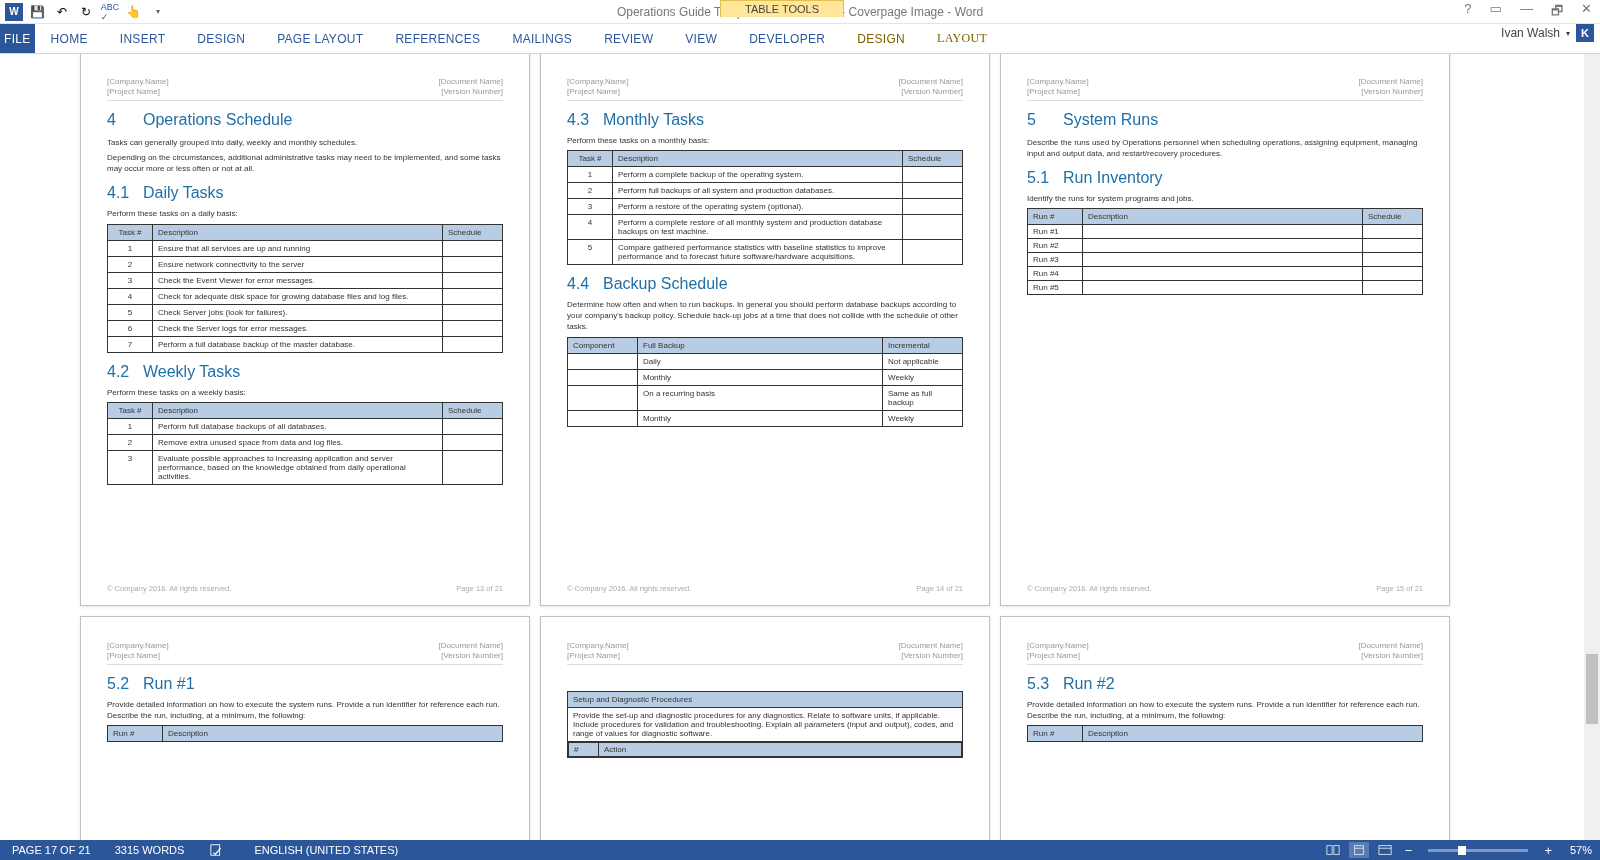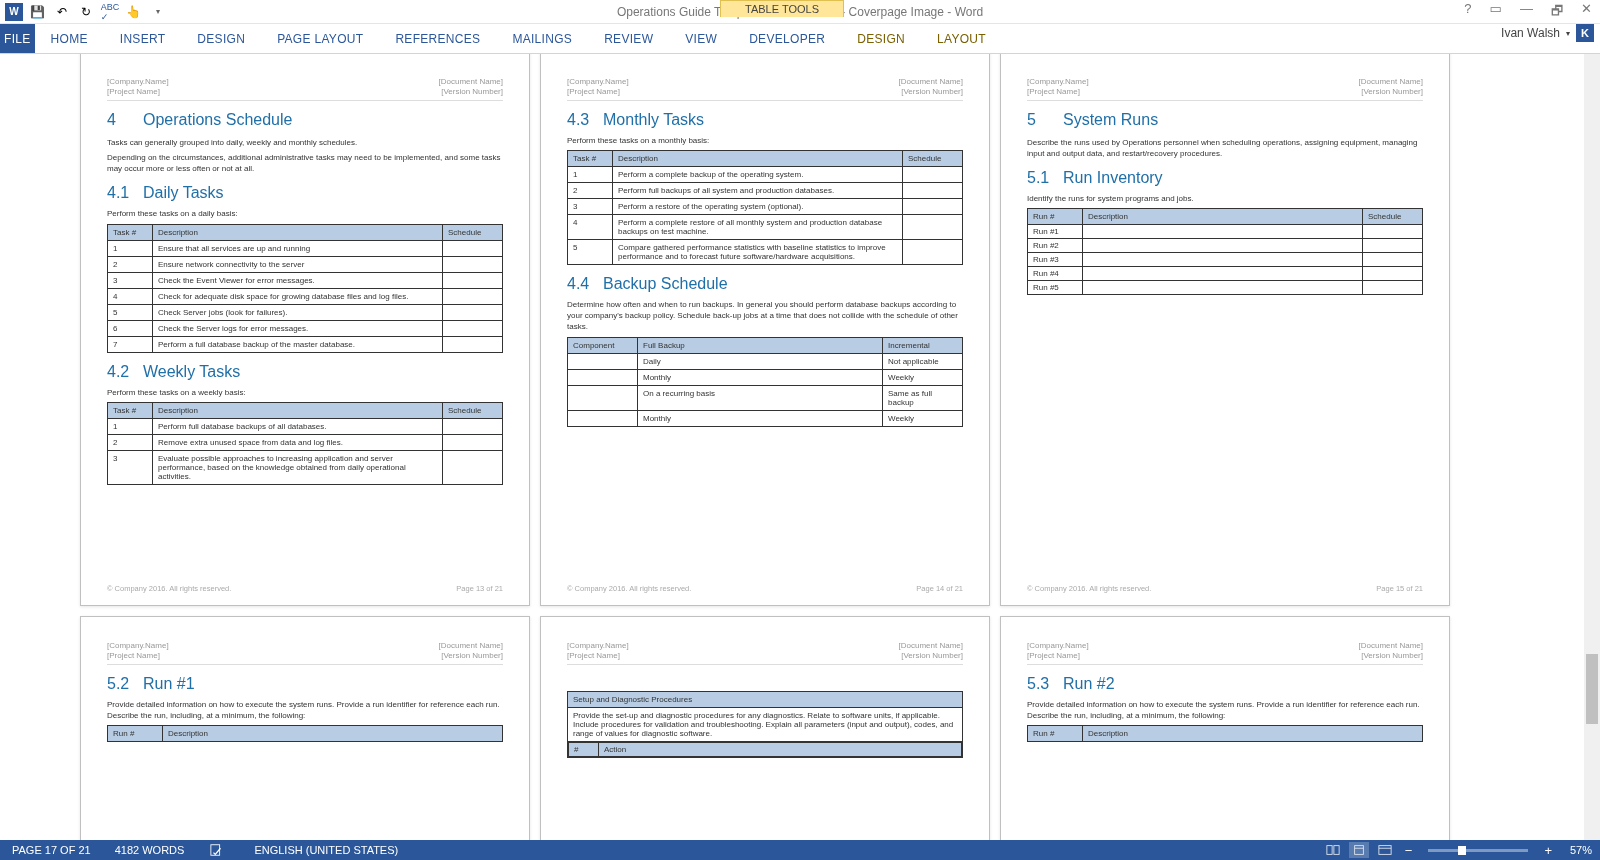--- a/index.html
+++ b/index.html
@@ -13,21 +13,21 @@
   .title-text { position: absolute; left: 50%; transform: translateX(-50%); font-size: 12px; color: #777; }
   .table-tools-tab { position: absolute; left: 720px; top:0; background: #ffe699; padding: 2px 24px; font-size: 11px; color: #444; border: 1px solid #e0c050; border-bottom: none;}
   .win-controls { position: absolute; right: 4px; display: flex; gap: 10px; font-size: 13px; color: #777; }
   .win-controls span { cursor: pointer; padding: 0 4px;}
   
   
   .ribbon { height: 30px; background: #fff; display: flex; align-items: stretch; border-bottom: 1px solid #d4d4d4; position: relative;}
   .ribbon-tab { padding: 0 16px; font-size: 12px; color: #2b579a; display:flex;align-items:center; cursor:pointer; text-transform: uppercase; letter-spacing: 0.3px;}
   .ribbon-tab.file { background: #2b579a; color: #fff; padding: 0 4px;}
   .ribbon-tab.design2 { color: #7a6000;}
-  .ribbon-tab.layout2 { color: #7a6000;}
+  .ribbon-tab.layout2 { color: #7a6000; font-family: Liberation Serif, serif;}
   .user-area { position: absolute; right: 6px; display:flex; align-items:center; gap:6px; font-size: 12px; color:#444;}
   .user-badge { background:#2b579a; color:#fff; width:18px; height:18px; display:flex;align-items:center;justify-content:center; font-size:11px; font-weight:bold;}
   
   
   .canvas { position: absolute; top: 54px; bottom: 20px; left:0; right:0; background: #fff; overflow: hidden;}
   .scroll-area { position:absolute; inset:0; overflow:hidden;}
   .pages-grid { display: grid; grid-template-columns: repeat(3, 450px); gap: 10px; padding: 0 80px; justify-content: start;}
   .page { background:#fff; border:1px solid #c0c0c0; box-shadow: 0 1px 3px rgba(0,0,0,0.1); padding: 24px 26px 18px 26px; font-size: 9px; color:#333; position:relative; }
   .page.top { height: 580px; margin-top:-28px; padding-top:50px;}
   .page.bot { height: 240px; }
@@ -37,21 +37,21 @@
   
   .h1 { color:#1f6fa8; font-size:16px; margin:6px 0 8px 0; font-weight:normal;}
   .h1 .num { display:inline-block; width:36px;}
   .h2 { color:#1f6fa8; font-size:16px; margin:10px 0 6px 0; font-weight:normal;}
   .h2 .num { display:inline-block; width:36px;}
   .body-text { font-size:8px; line-height:1.4; margin:4px 0;}
   
   table.doc-table { border-collapse: collapse; width:100%; margin:4px 0 8px 0; font-size:8px;}
   table.doc-table th, table.doc-table td { border:1px solid #333; padding:3px 5px; text-align:left; vertical-align:top;}
   table.doc-table th { background:#b8cde4; font-weight:normal;}
-  table.doc-table .col-num { width:45px; text-align:left;}
+  table.doc-table .col-num { width:45px; text-align:center;}
   table.doc-table .col-sched { width:60px;}
   table.doc-table.compact td { padding:2px 5px;}
   
   
   .statusbar { position:absolute; bottom:0; left:0; right:0; height:20px; background:#2b579a; color:#fff; display:flex; align-items:center; font-size:11px;}
   .statusbar .seg { padding:0 12px; cursor:pointer;}
   .status-right { position:absolute; right:8px; display:flex; align-items:center; gap:6px;}
   .view-btn { width:20px; height:16px; display:flex;align-items:center;justify-content:center; cursor:pointer; opacity:0.85;}
   .view-btn.active { background: rgba(255,255,255,0.25);}
   .view-btn svg { width:14px; height:12px; }
@@ -403,21 +403,21 @@
     </div>
   </div>
 </div>
 
 <div class="vscroll">
     <div class="thumb"></div>
   </div>
 
 <div class="statusbar">
   <div class="seg">PAGE 17 OF 21</div>
-  <div class="seg">4182 WORDS</div>
+  <div class="seg">3315 WORDS</div>
   <div class="seg">
     <svg class="proof-icon" viewBox="0 0 16 16">
         <rect x="1" y="2" width="10" height="12" fill="none" stroke="#fff" stroke-width="1"></rect>
         <path d="M4 11 L6 13 L12 6" stroke="#fff" fill="none" stroke-width="1.5"></path>
       </svg>
   </div>
   <div class="seg">ENGLISH (UNITED STATES)</div>
   <div class="status-right">
     <div class="view-btn">
         <svg viewBox="0 0 16 12">

